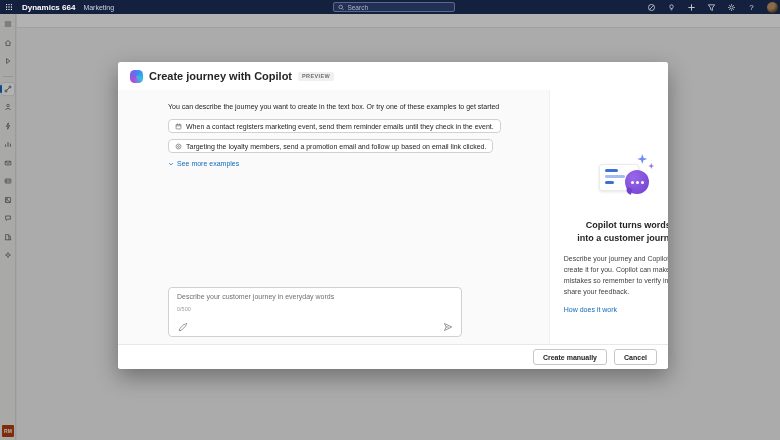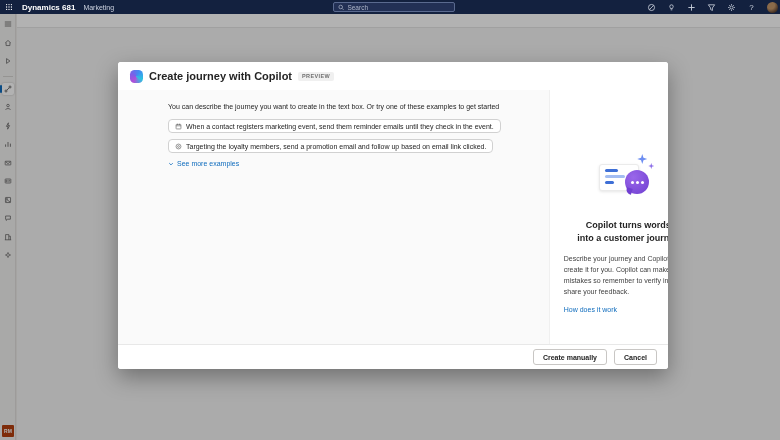--- a/index.html
+++ b/index.html
@@ -113,21 +113,21 @@
             <circle cx="8" cy="2" r="0.8"></circle>
         <circle cx="2" cy="5" r="0.8"></circle>
             <circle cx="5" cy="5" r="0.8"></circle>
             <circle cx="8" cy="5" r="0.8"></circle>
         <circle cx="2" cy="8" r="0.8"></circle>
             <circle cx="5" cy="8" r="0.8"></circle>
             <circle cx="8" cy="8" r="0.8"></circle>
       </g>
         </svg>
     </div>
-    <span class="brand">Dynamics 681</span>
+    <span class="brand">Dynamics 664</span>
     <span class="appname">Marketing</span>
 
     <div class="searchbox">
       <svg width="7" height="7" viewBox="0 0 10 10" fill="none" stroke="#aeb6c9" stroke-width="1.1">
         <circle cx="4.2" cy="4.2" r="2.8"></circle>
           <path d="M6.4 6.4 L8.8 8.8"></path>
       </svg>
       <input type="text" placeholder="Search" style="">
     </div>
 
@@ -277,20 +277,38 @@
           <span>Targeting the loyalty members, send a promotion email and follow up based on email link clicked.</span>
         </button>
 
         <div class="see-more">
           <svg width="6" height="6" viewBox="0 0 10 10" fill="none" stroke="#0f6cbd" stroke-width="1.3">
             <path d="M2 3.5 5 6.5 8 3.5"></path>
           </svg>
           <span>See more examples</span>
         </div>
 
+        <div class="inputbox">
+          <textarea placeholder="Describe your customer journey in everyday words" style=""></textarea>
+          <div class="char-count">0/500</div>
+          <div class="input-actions">
+            <div class="ia-ic">
+              <svg width="10" height="10" viewBox="0 0 12 12" fill="none" stroke="#757575" stroke-width="0.9">
+                <path d="M7.5 2.5l2 2L4 10l-2.6.6L2 8Z"></path>
+                  <path d="M10 1.2v2 M9 2.2h2" stroke-width="0.8"></path>
+              </svg>
+            </div>
+            <div class="ia-ic">
+              <svg width="10" height="10" viewBox="0 0 12 12" fill="none" stroke="#757575" stroke-width="0.9">
+                <path d="M1.8 1.8 10.5 6 1.8 10.2 3.8 6Z"></path>
+                  <path d="M3.8 6H7"></path>
+              </svg>
+            </div>
+          </div>
+        </div>
       </div>
 
       <div class="dlg-panel">
         <div class="illustration">
           <div class="star star-big"></div>
           <div class="star star-small"></div>
           <div class="ill-card">
             <div class="ill-line ln-dark"></div>
             <div class="ill-line ln-light"></div>
             <div class="ill-line ln-dark2"></div>

